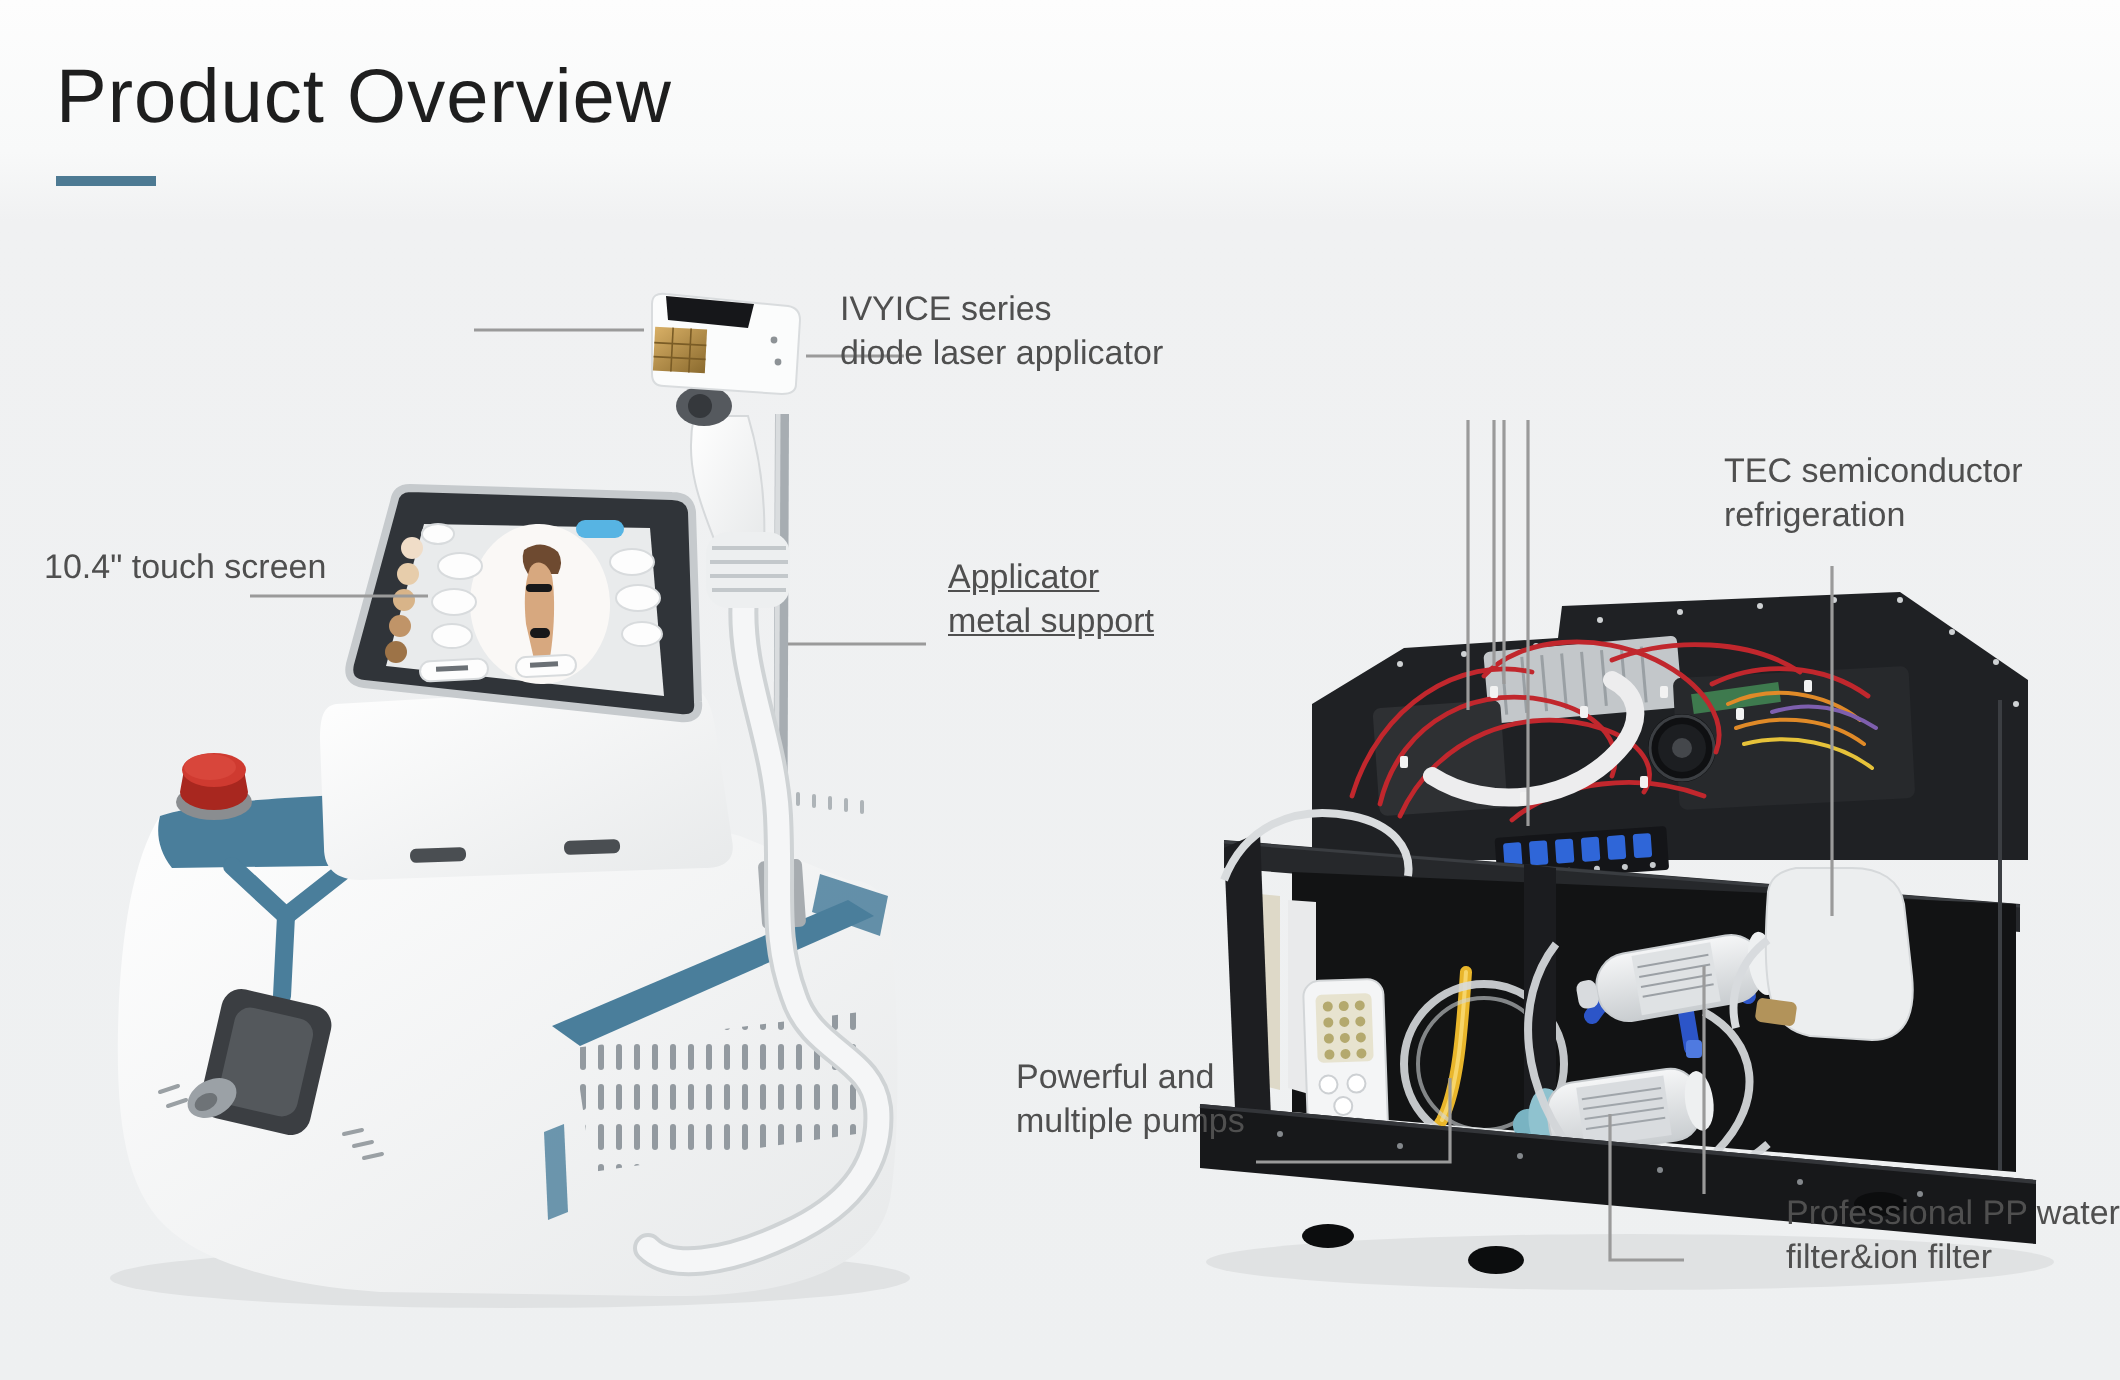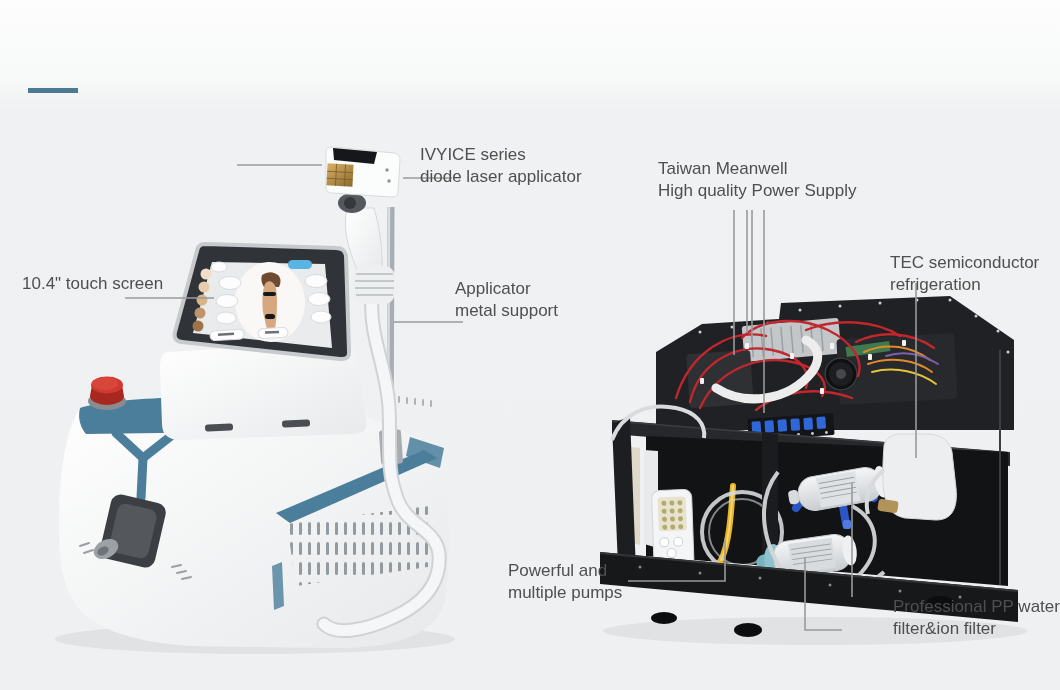--- a/index.html
+++ b/index.html
@@ -21,31 +21,32 @@
   }
   .scene{position:absolute;left:0;top:0;}
   .callout{
     position:absolute;
     font-size:17px;line-height:22px;color:#4f4f4f;
     white-space:pre-line;
   }
   .c-tec-cooling{left:53px;top:146px;}
   .c-diode{left:420px;top:124px;margin-top:20px;}
   .c-power{left:658px;top:158px;}
-  .c-refrig{left:862px;top:252px;margin-left:28px;}
+  .c-refrig{left:862px;top:225px;}
   .c-screen{left:22px;top:273px;}
-  .c-support{left:455px;top:278px;}
-  .c-pumps{left:508px;top:560px;}
+  .c-support{left:474px;top:278px;text-decoration:underline;}
+  .c-pumps{left:508px;top:528px;}
   .c-filter{left:845px;top:596px;margin-left:48px;}
 </style>
 </head>
 <body>
 
 <div class="canvas">
 
+  <h1 class="page-title">Product Overview</h1>
   <div class="title-underline"></div>
 
   <svg class="scene" width="1060" height="690" viewBox="0 0 1060 690">
     <defs>
       <linearGradient id="gradBody" x1="0" y1="0" x2="1" y2="1">
         <stop offset="0" stop-color="#ffffff"></stop>
           <stop offset="1" stop-color="#e7e9ea"></stop>
       </linearGradient>
       <linearGradient id="gradGold" x1="0" y1="0" x2="1" y2="1">
         <stop offset="0" stop-color="#d9b066"></stop>
@@ -422,22 +423,20 @@
       <line x1="125" y1="298" x2="214" y2="298"></line>
       <line x1="394" y1="322" x2="463" y2="322"></line>
       <polyline points="628,581 725,581 725,539"></polyline>
       <line x1="852" y1="483" x2="852" y2="597"></line>
       <polyline points="805,557 805,630 842,630"></polyline>
     </g>
   </svg>
 
   <div class="callout c-diode">IVYICE series
 diode laser applicator</div>
-  <div class="callout c-power">Taiwan Meanwell
-High quality Power Supply</div>
   <div class="callout c-refrig">TEC semiconductor
 refrigeration</div>
   <div class="callout c-screen">10.4" touch screen</div>
   <div class="callout c-support">Applicator
 metal support</div>
   <div class="callout c-pumps">Powerful and
 multiple pumps</div>
   <div class="callout c-filter">Professional PP water
 filter&amp;ion filter</div>
 </div>

